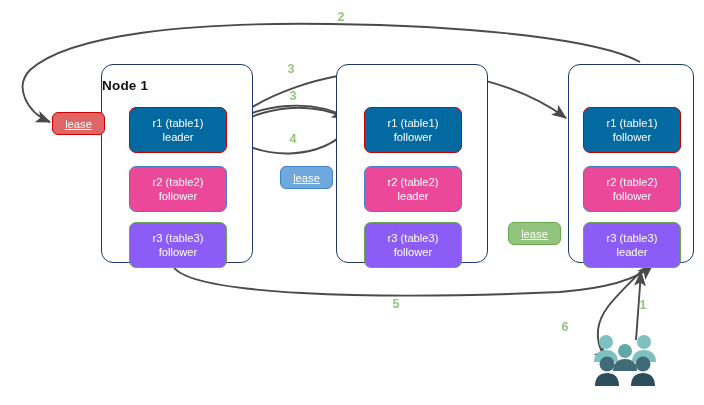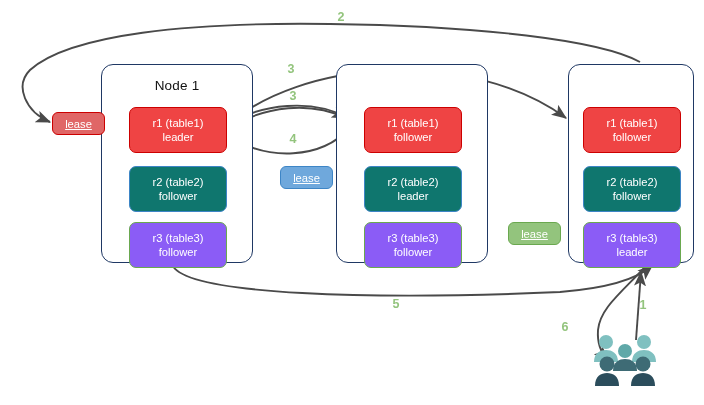--- a/index.html
+++ b/index.html
@@ -27,45 +27,44 @@
     border: 1.6px solid #1f3864;
     border-radius: 12px;
     background: #ffffff;
     box-sizing: border-box;
   }
   .node-title {
     position: absolute;
     left: 0;
     right: 0;
     top: 13px;
-    text-align: center;
     font-size: 13.5px;
-    font-weight: normal;
+    font-weight: bold;
     color: #111111;
     letter-spacing: 0.2px;
   }
   .replica {
     position: absolute;
     left: 27px;
     width: 98px;
     height: 46px;
     border-radius: 7px;
     box-sizing: border-box;
     display: flex;
     flex-direction: column;
     align-items: center;
     justify-content: center;
     color: #ffffff;
     font-size: 11.2px;
     line-height: 14px;
     text-align: center;
   }
   .replica .l1, .replica .l2 { display: block; }
-  .r-red   { background: #ef4444; border: 1.5px solid #cc0000; }
-  .r-blue  { background: #0f766e; border: 1.5px solid #3d85c6; }
+  .r-red   { background: #0369a1; border: 1.5px solid #cc0000; }
+  .r-blue  { background: #ec4899; border: 1.5px solid #3d85c6; }
   .r-green { background: #8b5cf6; border: 1.5px solid #6aa84f; }
 
   .lease {
     position: absolute;
     width: 53px;
     height: 23px;
     border-radius: 6px;
     box-sizing: border-box;
     display: flex;
     align-items: center;

